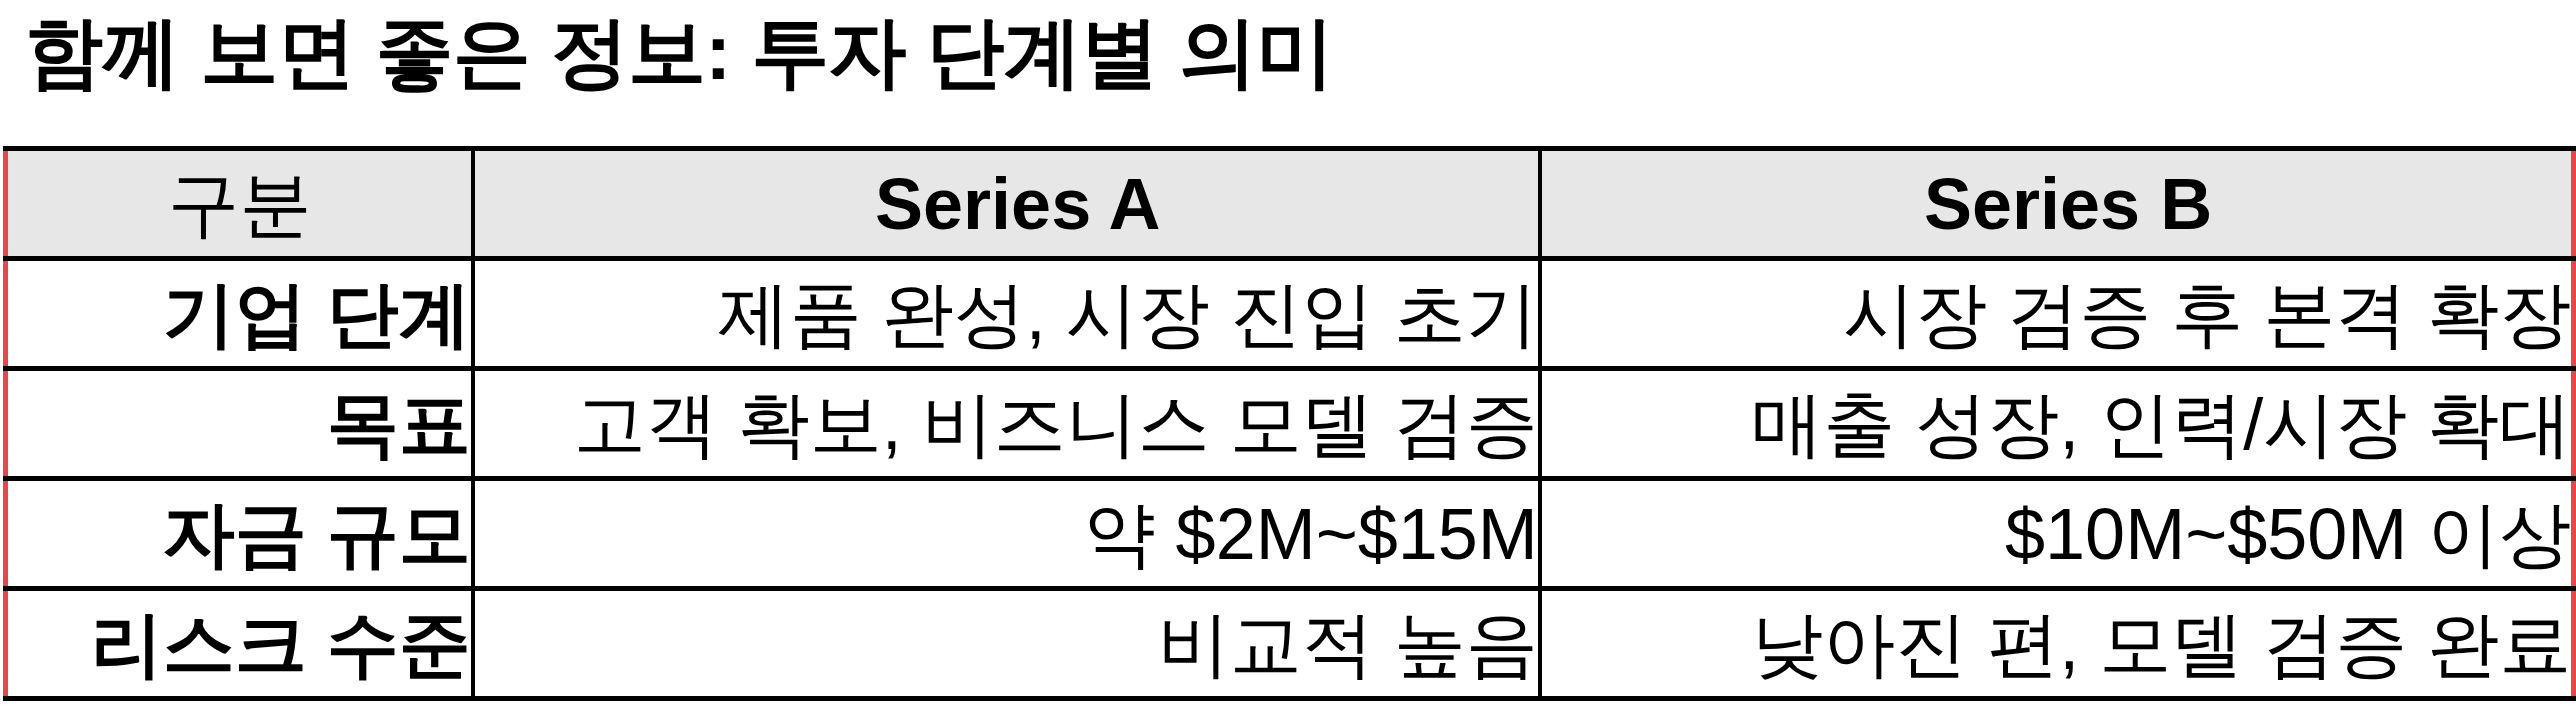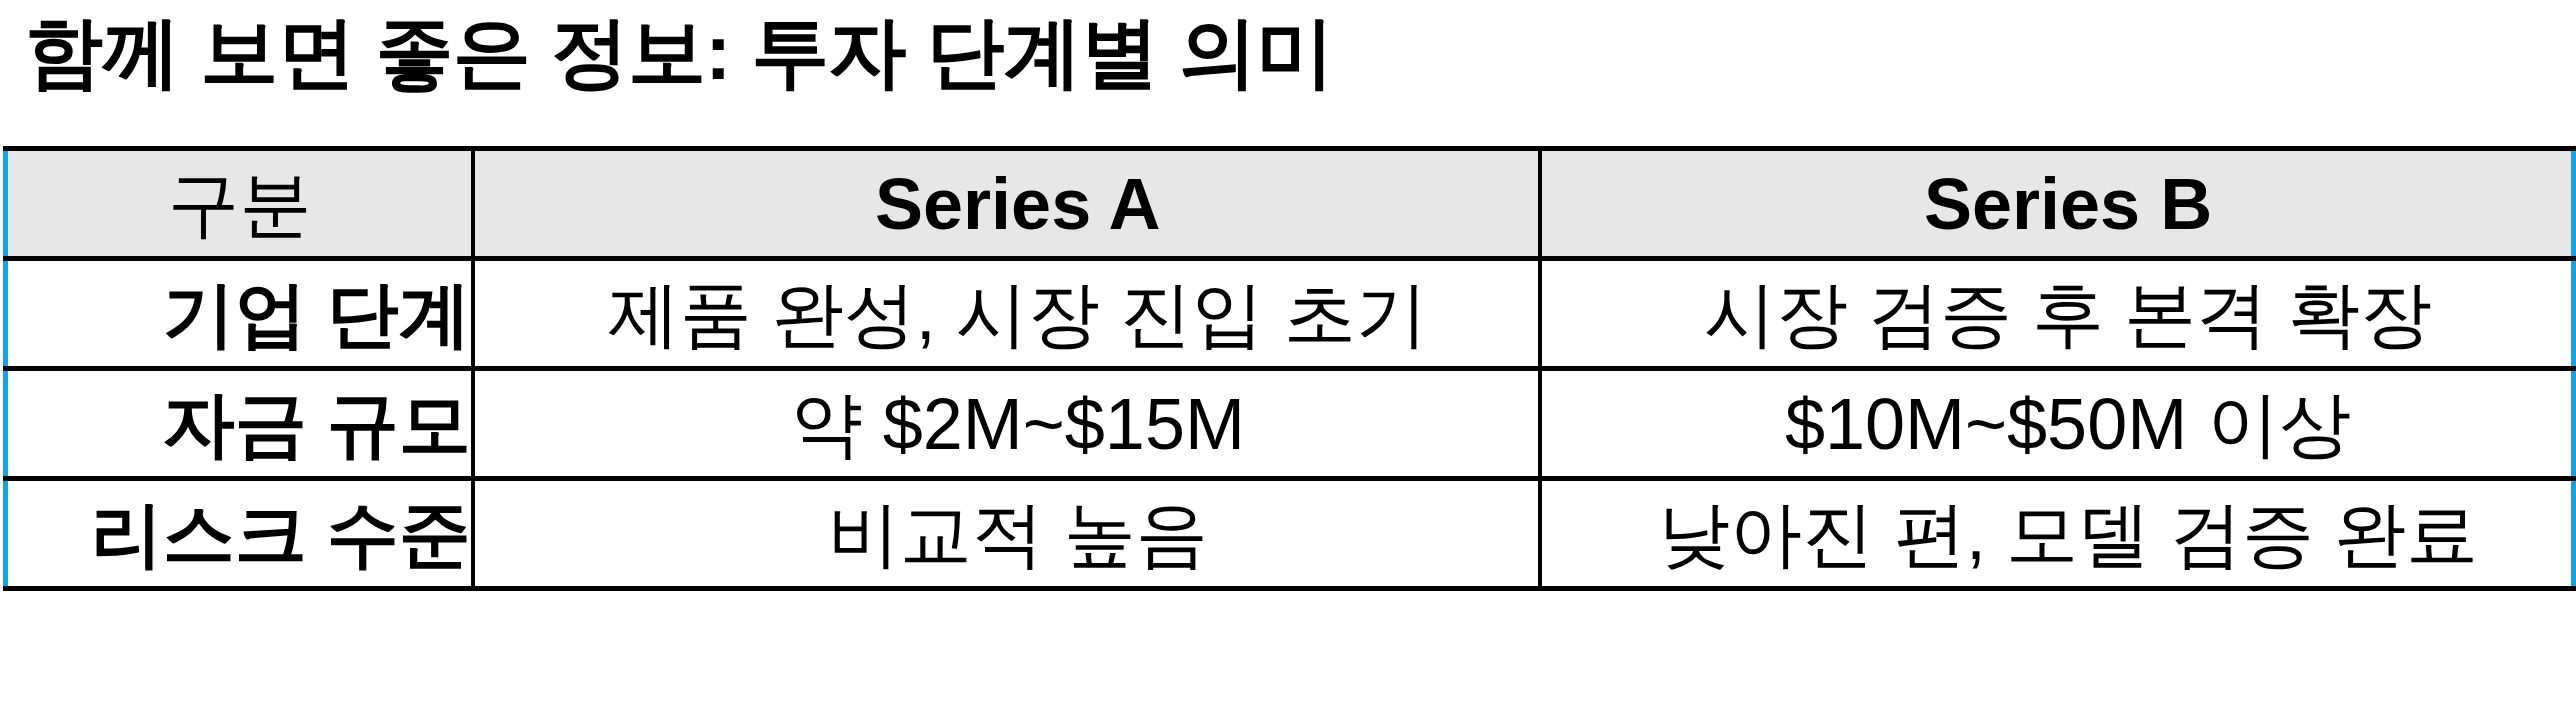--- a/index.html
+++ b/index.html
@@ -29,21 +29,21 @@
     white-space: nowrap;
     text-align: center;
   }
   table.info-table {
     position: absolute;
     left: 3.3px;
     top: 146px;
     width: 2568px;
     table-layout: fixed;
     border-collapse: collapse;
-    border: 5px solid #0ea5e9;
+    border: 5px solid #ef4444;
   }
   col.c1 { width: 467px; }
   col.c2 { width: 1067px; }
   col.c3 { width: 1034px; }
   .info-table th, .info-table td {
     height: 105px;
     padding: 0;
     font-size: 72px;
     line-height: 1;
     vertical-align: middle;
@@ -65,21 +65,21 @@
     font-weight: 700;
     text-align: center;
     padding-left: 23px;
   }
   td.row-label {
     font-weight: 700;
     text-align: right;
   }
   td.cell-value {
     font-weight: 400;
-    text-align: center;
+    text-align: right;
     padding-left: 23px;
   }
 </style>
 </head>
 <body>
 
 <div class="page">
 
   <h1 class="title">함께 보면 좋은 정보: 투자 단계별 의미</h1>
 
@@ -96,20 +96,25 @@
         <th class="series-header">Series B</th>
       </tr>
     </thead>
     <tbody>
       <tr>
         <td class="row-label">기업 단계</td>
         <td class="cell-value">제품 완성, 시장 진입 초기</td>
         <td class="cell-value">시장 검증 후 본격 확장</td>
       </tr>
       <tr>
+        <td class="row-label">목표</td>
+        <td class="cell-value">고객 확보, 비즈니스 모델 검증</td>
+        <td class="cell-value">매출 성장, 인력/시장 확대</td>
+      </tr>
+      <tr>
         <td class="row-label">자금 규모</td>
         <td class="cell-value">약 $2M~$15M</td>
         <td class="cell-value">$10M~$50M 이상</td>
       </tr>
       <tr>
         <td class="row-label">리스크 수준</td>
         <td class="cell-value">비교적 높음</td>
         <td class="cell-value">낮아진 편, 모델 검증 완료</td>
       </tr>
     </tbody>

